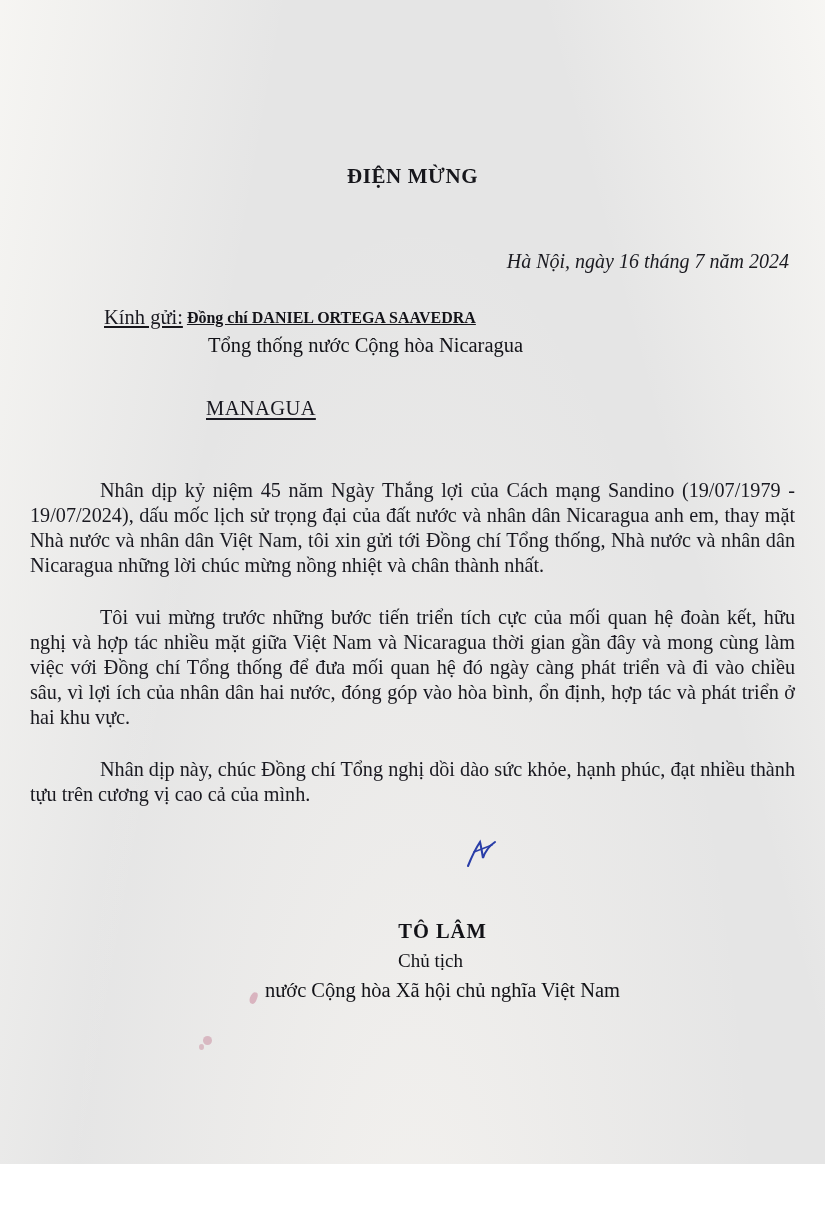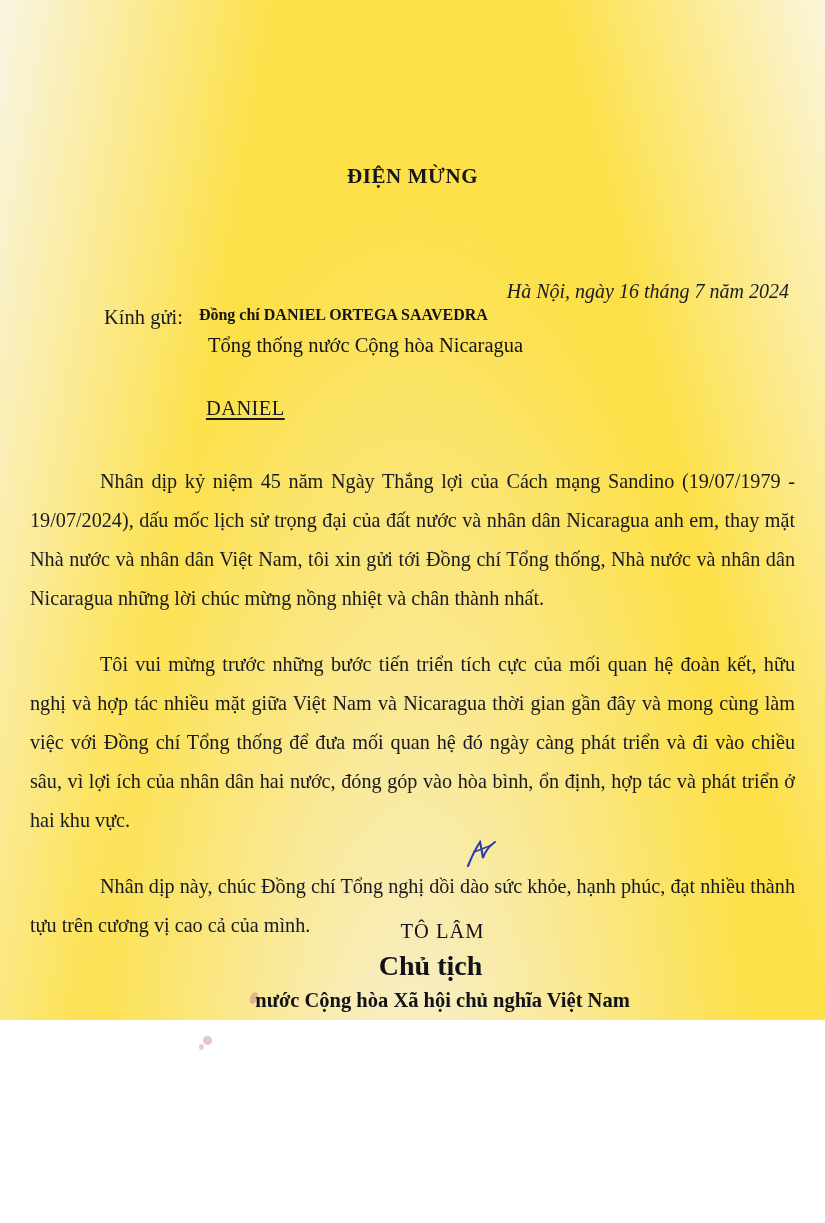--- a/index.html
+++ b/index.html
@@ -10,22 +10,22 @@
     width: 825px;
     height: 1223px;
     background: #ffffff;
     font-family: "Liberation Serif", serif;
     color: #17171c;
     overflow: hidden;
   }
   .page {
     position: relative;
     width: 825px;
-    height: 1020px;
-    background: #fde047;
+    height: 1164px;
+    background: #e5e5e5;
     box-sizing: border-box;
   }
   
   .paper-tint {
     position: absolute;
     inset: 0;
     background:
       linear-gradient(100deg, rgba(248,247,244,0.9) 0%, rgba(255,255,255,0) 28%),
       linear-gradient(255deg, rgba(250,249,246,0.85) 0%, rgba(255,255,255,0) 25%),
       radial-gradient(ellipse at 50% 120%, rgba(245,243,240,0.9) 0%, rgba(255,255,255,0) 60%);
@@ -50,32 +50,32 @@
     color: #16161b;
   }
   .date-line {
     position: absolute;
     top: 250px;
     right: 36px;
     font-size: 20px;
     font-style: italic;
     color: #1a1a20;
     white-space: nowrap;
-    margin-top: 30px;
   }
   .recipient-block {
     position: absolute;
     top: 306px;
     left: 104px;
     width: 690px;
   }
   .recipient-row {
     display: flex;
-    align-items: flex-start;
-    gap: 16px;
+    align-items: center;
+    gap: 4px;
+    text-decoration: underline;
   }
   .recipient-label {
     font-size: 20.5px;
     color: #191920;
     white-space: nowrap;
   }
   .recipient-name {
     font-size: 16px;
     font-weight: bold;
     color: #131318;
@@ -98,57 +98,57 @@
     text-underline-offset: 3px;
     letter-spacing: 0.4px;
   }
   .body-block {
     position: absolute;
     left: 30px;
     width: 765px;
     top: 462px;
   }
   p.para {
-    margin: 0 0 27px 0;
+    margin: 16px 0 27px 0;
     font-size: 20.2px;
-    line-height: 39px;
+    line-height: 25px;
     text-align: justify;
     text-justify: inter-word;
     text-indent: 70px;
     color: #191920;
     hyphens: none;
   }
   p.para:last-child {
     margin-bottom: 0;
   }
   .signature-block {
     position: absolute;
     top: 920px;
     left: 0;
     width: 825px;
     text-align: center;
   }
   .sig-name {
     font-size: 20.5px;
-    font-weight: normal;
+    font-weight: bold;
     letter-spacing: 1px;
     color: #121217;
     margin-bottom: 7px;
     padding-left: 60px;
   }
   .sig-role {
-    font-size: 28px;
-    font-weight: bold;
+    font-size: 19px;
+    font-weight: normal;
     color: #121217;
     margin-bottom: 7px;
     padding-left: 36px;
   }
   .sig-country {
     font-size: 20.5px;
-    font-weight: bold;
+    font-weight: normal;
     color: #121217;
     padding-left: 60px;
   }
   
   .ink-mark {
     position: absolute;
     top: 836px;
     left: 462px;
     width: 48px;
     height: 36px;
@@ -201,21 +201,21 @@
     <div class="date-line">Hà Nội, ngày 16  tháng 7 năm 2024</div>
 
     <div class="recipient-block">
       <div class="recipient-row">
         <span class="recipient-label">Kính gửi:</span>
         <span class="recipient-name">Đồng chí DANIEL ORTEGA SAAVEDRA</span>
       </div>
       <div class="recipient-title">Tổng thống nước Cộng hòa Nicaragua</div>
     </div>
 
-    <div class="city">DANIEL</div>
+    <div class="city">MANAGUA</div>
 
     <div class="body-block">
       <p class="para">Nhân dịp kỷ niệm 45 năm Ngày Thắng lợi của Cách mạng Sandino (19/07/1979 - 19/07/2024), dấu mốc lịch sử trọng đại của đất nước và nhân dân Nicaragua anh em, thay mặt Nhà nước và nhân dân Việt Nam, tôi xin gửi tới Đồng chí Tổng thống, Nhà nước và nhân dân Nicaragua những lời chúc mừng nồng nhiệt và chân thành nhất.</p>
       <p class="para">Tôi vui mừng trước những bước tiến triển tích cực của mối quan hệ đoàn kết, hữu nghị và hợp tác nhiều mặt giữa Việt Nam và Nicaragua thời gian gần đây và mong cùng làm việc với Đồng chí Tổng thống để đưa mối quan hệ đó ngày càng phát triển và đi vào chiều sâu, vì lợi ích của nhân dân hai nước, đóng góp vào hòa bình, ổn định, hợp tác và phát triển ở hai khu vực.</p>
       <p class="para">Nhân dịp này, chúc Đồng chí Tổng nghị dồi dào sức khỏe, hạnh phúc, đạt nhiều thành tựu trên cương vị cao cả của mình.</p>
     </div>
 
     <div class="ink-mark">
       <svg width="48" height="36" viewBox="0 0 48 36">
         <path d="M6 30 C10 20, 14 12, 18 6 C19 10, 20 16, 21 22 C23 16, 27 10, 33 6" stroke="#2a3ea8" stroke-width="2.1" fill="none" stroke-linecap="round"></path>

